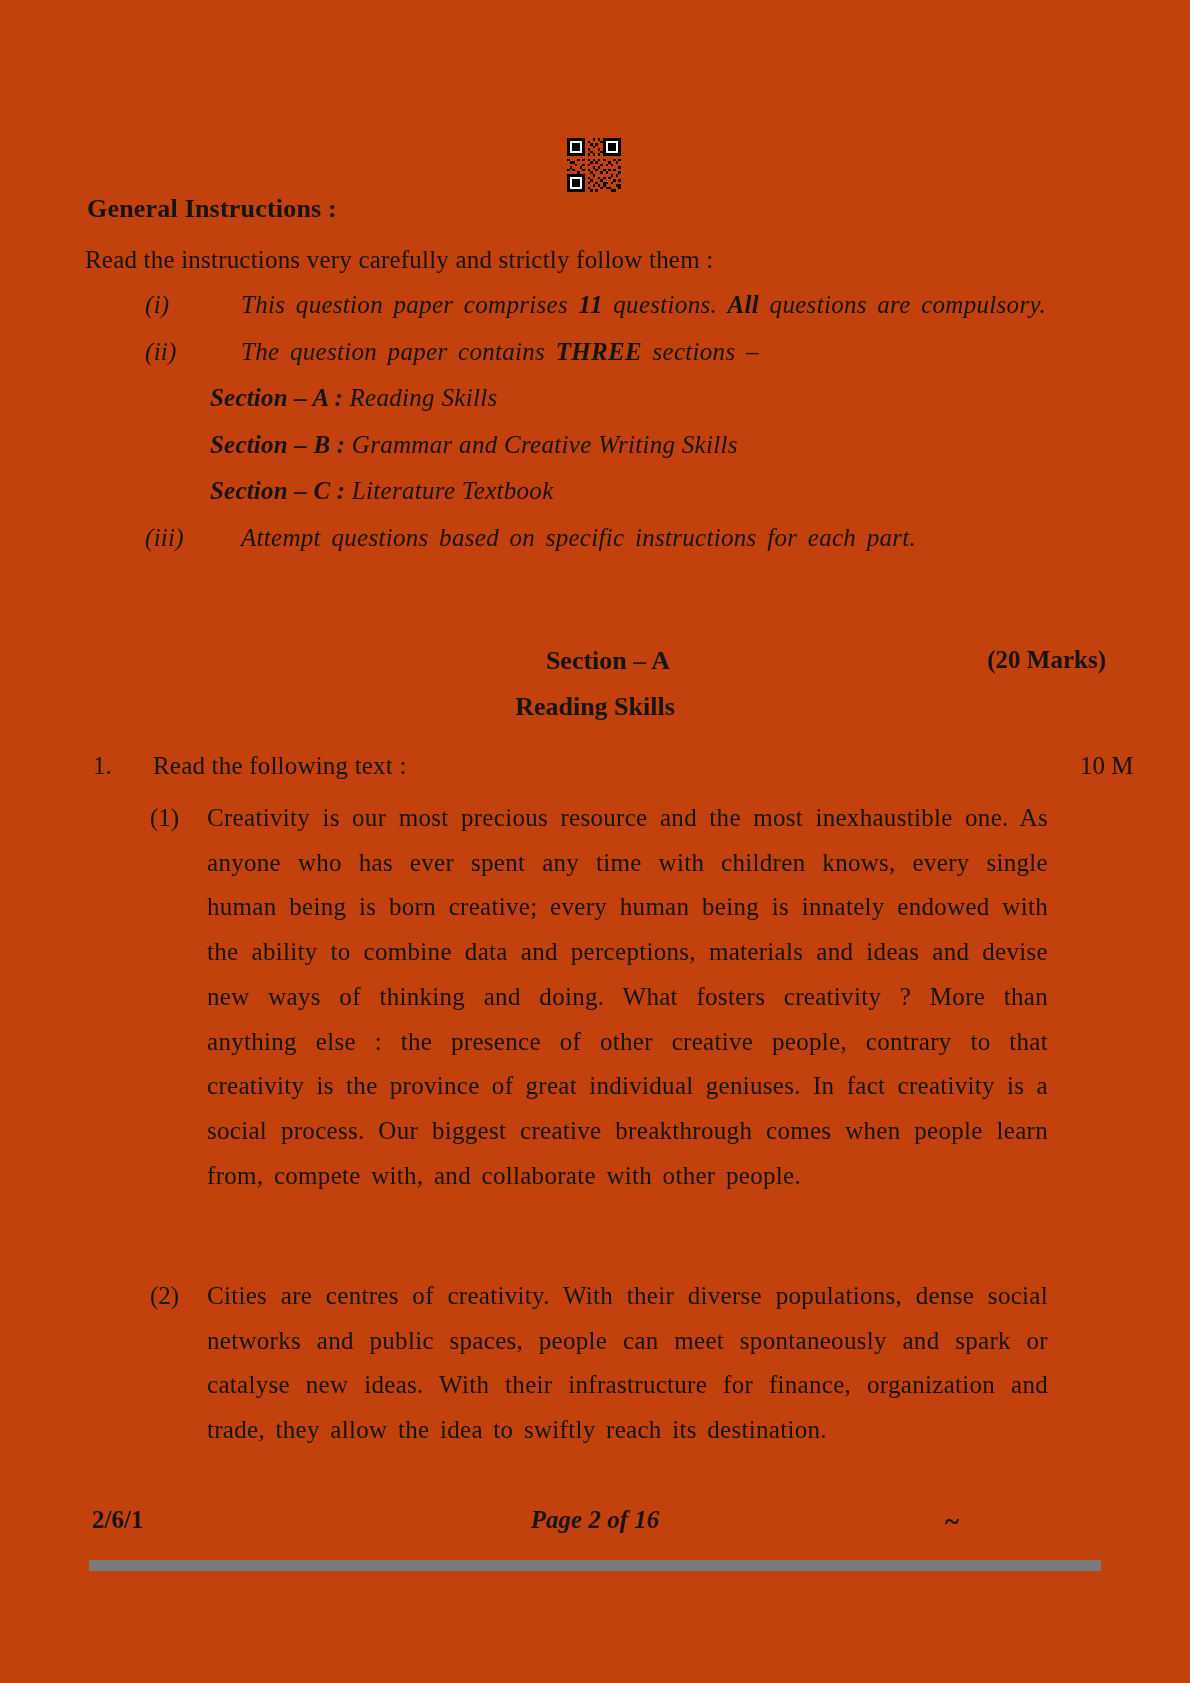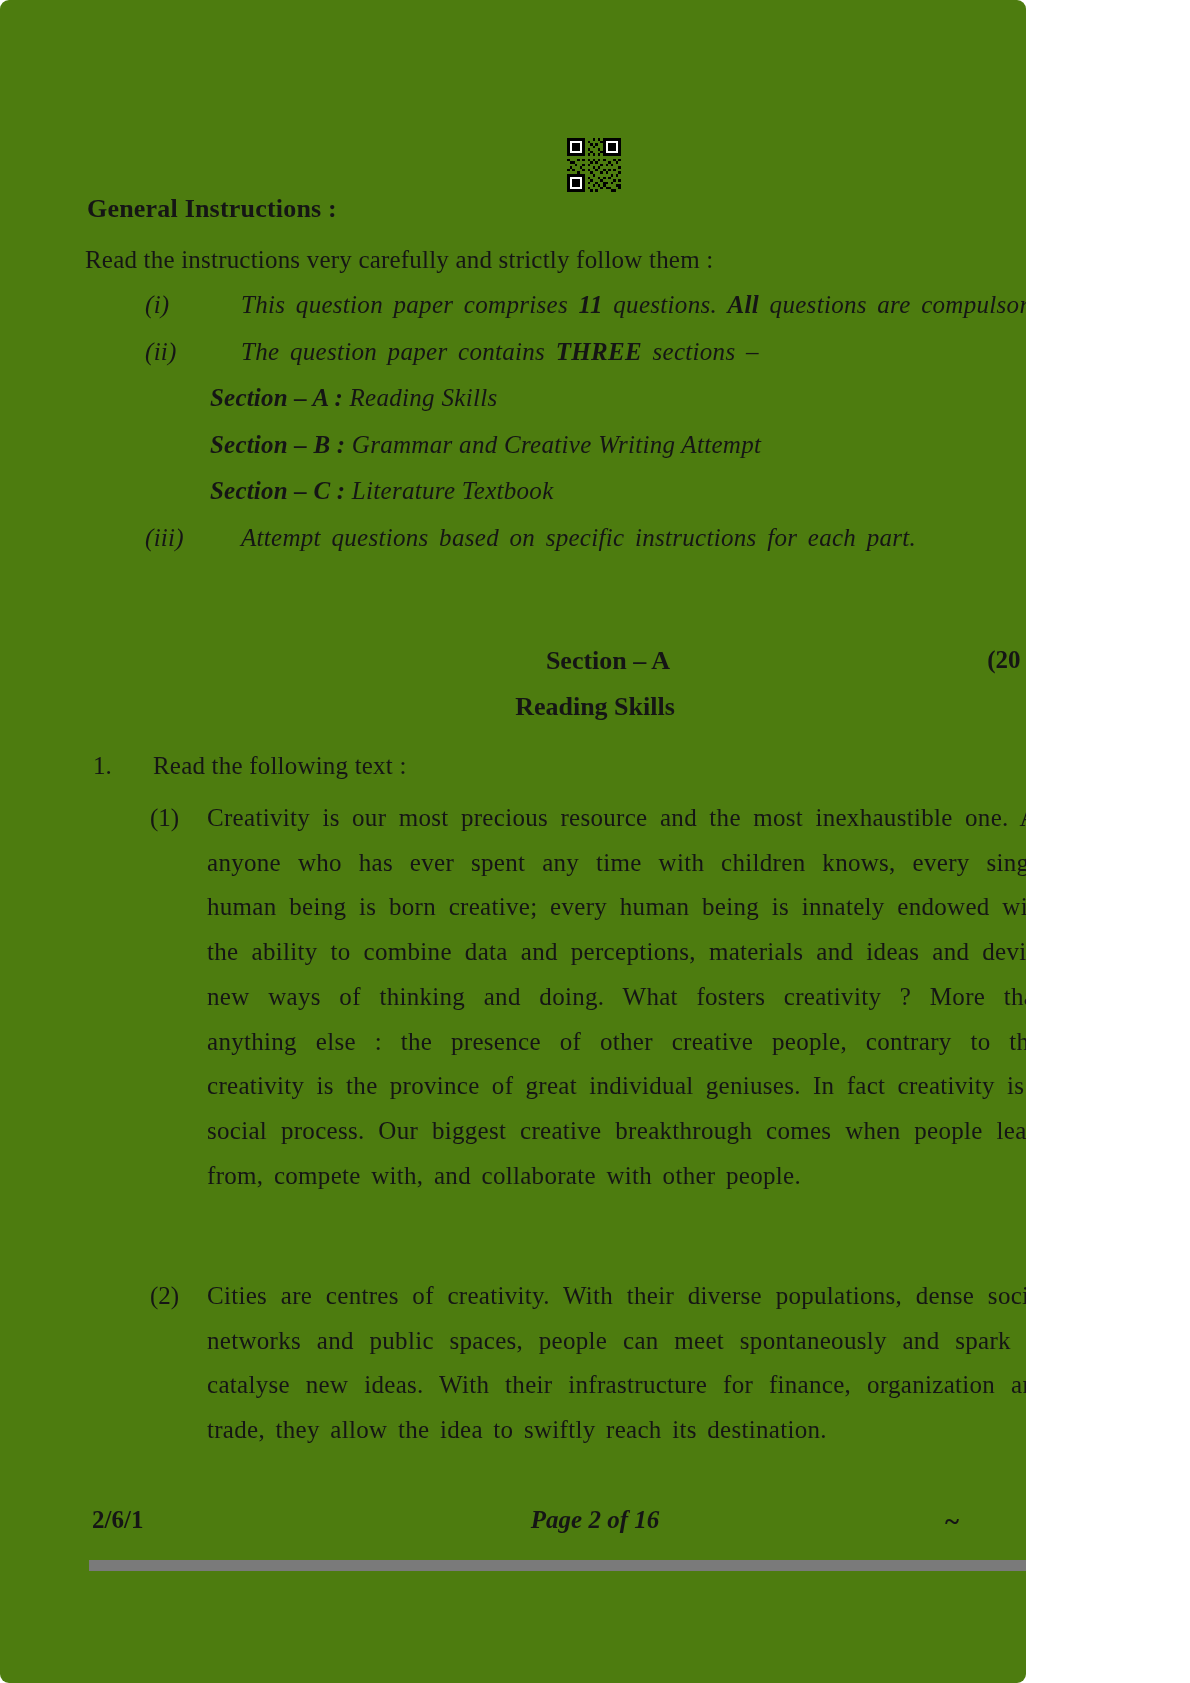--- a/index.html
+++ b/index.html
@@ -1,24 +1,23 @@
 <!DOCTYPE html>
 <html><head>
 <meta charset="utf-8">
 <style>
   html,body { margin:0; padding:0; background:#ffffff; }
   .page {
     position:relative;
-    width:1026px; height:1683px;
-    background:#4d7c0f;
+    width:1190px; height:1683px;
+    background:#c2410c;
     color:#151515;
     font-family:"Liberation Serif","DejaVu Serif",serif;
     font-size:25px;
     overflow:hidden;
-    border-radius:9px;
   }
   .abs { position:absolute; }
 
   
   .qr { left:567px; top:137px; width:54px; height:56px; }
 
   
   .gi-heading { left:87px; top:194px; font-weight:bold; font-size:26px; letter-spacing:0.2px; }
   .gi-intro   { left:85px; top:246px; letter-spacing:0.2px; }
 
@@ -194,21 +193,21 @@
         <span>sections –</span>
       </div>
     </div>
 
     <div class="sec-row">
       <b>Section – A :</b>
       <span>Reading Skills</span>
     </div>
     <div class="sec-row">
       <b>Section – B :</b>
-      <span>Grammar and Creative Writing Attempt</span>
+      <span>Grammar and Creative Writing Skills</span>
     </div>
     <div class="sec-row">
       <b>Section – C :</b>
       <span>Literature Textbook</span>
     </div>
 
     <div class="inst-row">
       <span class="inst-label">(iii)</span>
       <div class="inst-body"><span>Attempt questions based on specific instructions for each part.</span>
       </div>

